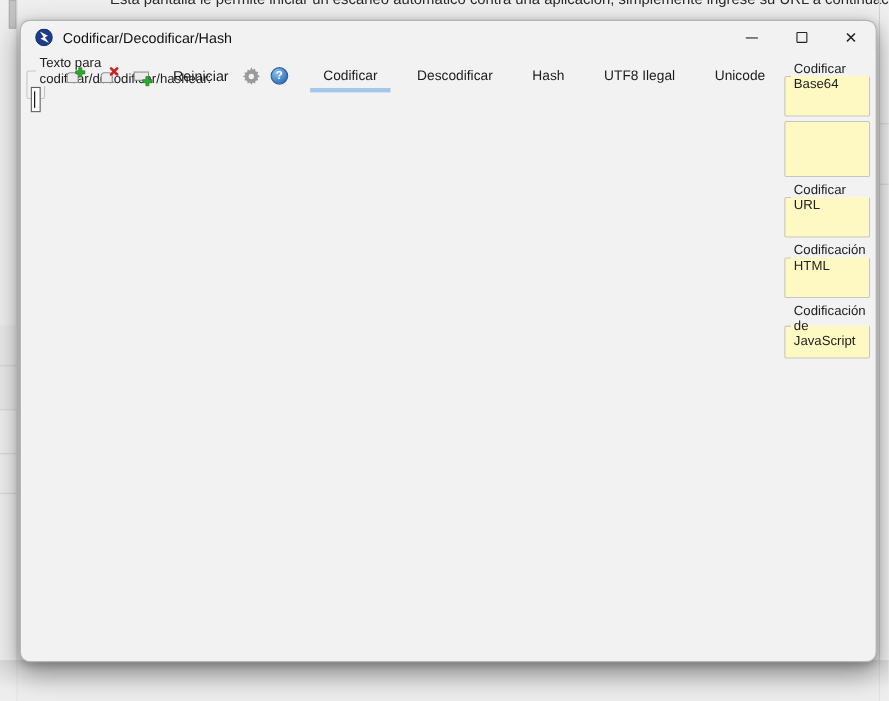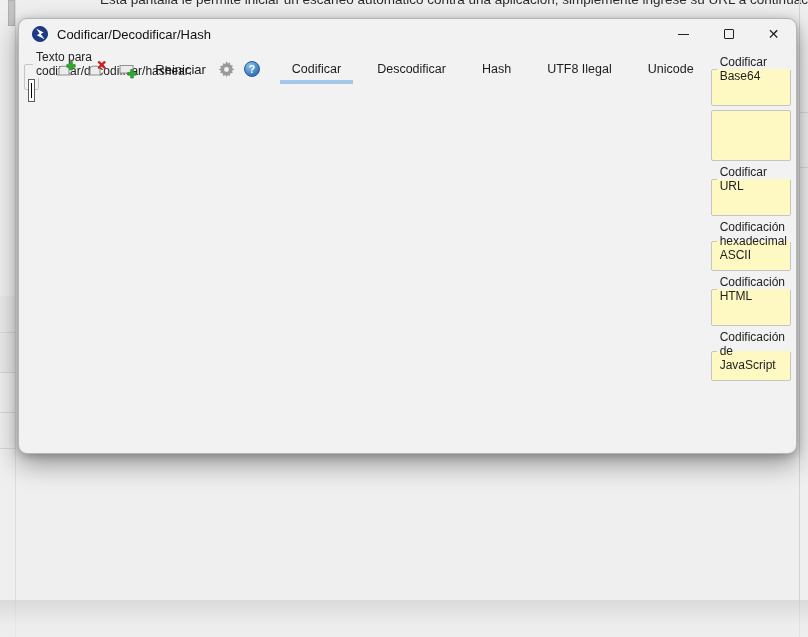--- a/index.html
+++ b/index.html
@@ -29,21 +29,21 @@
   .bg-hr1 { left:799px; top:112px; width:9px; }
   .bg-hr2 { left:799px; top:167px; width:9px; }
   .bg-shadow-floor {
     position:absolute; left:0; top:600px; width:808px; height:37px;
     background:linear-gradient(#c9c9c9, #ededed 70%);
     opacity:.55;
   }
 
   
   .dialog {
-    position:absolute; left:18px; top:18px; width:779px; height:436px;
+    position:absolute; left:18px; top:18px; width:779px; height:584px;
     background:#f2f2f2;
     border:1px solid #b5b5b5;
     border-radius:9px;
     box-shadow:0 10px 26px rgba(0,0,0,.38), 0 2px 8px rgba(0,0,0,.22);
     z-index:2;
     display:flex; flex-direction:column;
   }
 
   
   .titlebar { height:30px; display:flex; align-items:center; padding-left:13px; flex:0 0 auto; }
@@ -195,24 +195,20 @@
         <div class="out"></div>
       </fieldset>
       <fieldset class="section">
         <div class="out"></div>
       </fieldset>
       <fieldset class="section">
         <legend>Codificar URL</legend>
         <div class="out"></div>
       </fieldset>
       <fieldset class="section">
-        <legend>Codificación hexadecimal ASCII</legend>
-        <div class="out"></div>
-      </fieldset>
-      <fieldset class="section">
         <legend>Codificación HTML</legend>
         <div class="out"></div>
       </fieldset>
       <fieldset class="section">
         <legend>Codificación de JavaScript</legend>
         <div class="out"></div>
       </fieldset>
     </div>
 
   </div>

